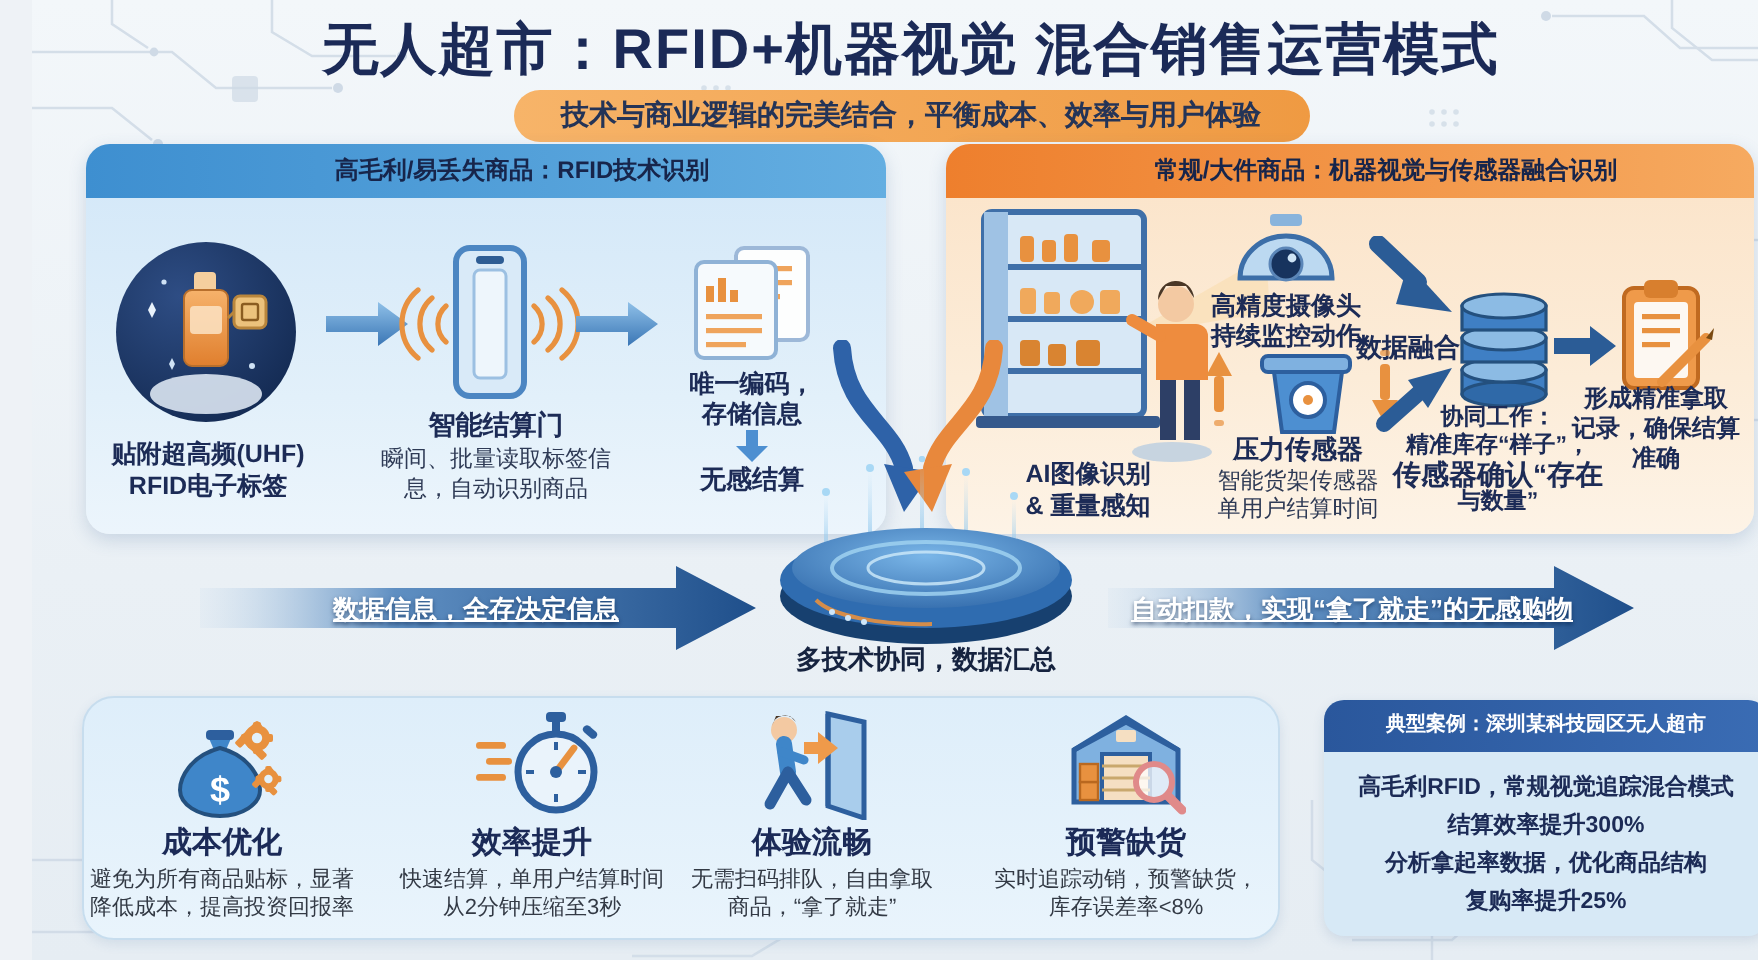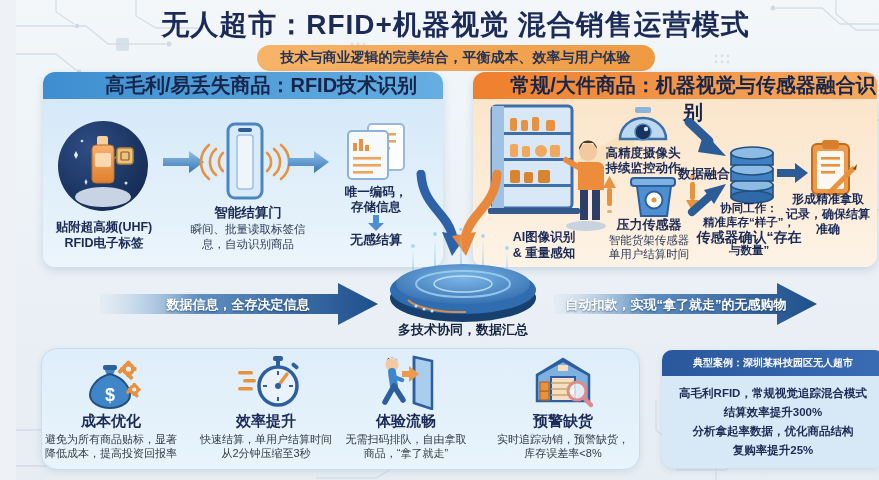--- a/index.html
+++ b/index.html
@@ -10,30 +10,30 @@
   .cap{position:absolute;transform:translateX(-50%);text-align:left;white-space:nowrap;
        font-weight:bold;color:#1c2b56;}
   .txt{position:absolute;transform:translateX(-50%);text-align:center;white-space:nowrap;
        color:#2e3a55;}
   .title{position:absolute;top:6px;left:0;right:0;text-align:center;
        font-size:28px;font-weight:900;color:#1b2a57;letter-spacing:1px;}
   .subtitle{position:absolute;top:45px;left:50%;transform:translateX(-50%);
        background:linear-gradient(90deg,#f7b469,#ef9a42);border-radius:14px;
        padding:4px 24px;font-size:14px;font-weight:bold;color:#243457;}
   .panel{position:absolute;border-radius:12px;box-shadow:0 3px 9px rgba(60,100,150,.20);}
-  .panel-hd{height:27px;line-height:27px;text-align:center;font-weight:bold;font-size:20px;
+  .panel-hd{height:27px;line-height:27px;text-align:center;font-weight:bold;font-size:12px;
        color:#17254b;border-radius:12px 12px 0 0;padding-left:36px;}
   .left-panel{left:27px;top:72px;width:400px;height:195px;
        background:linear-gradient(180deg,#d2e7f8 0%,#e2f0fa 65%,#ecf5fc 100%);}
   .left-panel .panel-hd{background:linear-gradient(90deg,#3e8fd0,#64aee1);}
   .right-panel{left:457px;top:72px;width:404px;height:195px;
        background:linear-gradient(180deg,#fbe3c8 0%,#fcecd8 60%,#fdf3e6 100%);}
   .right-panel .panel-hd{background:linear-gradient(90deg,#ee7f2d,#f6aa60);}
   .arrowtxt{position:absolute;transform:translateX(-50%);color:#fff;font-weight:bold;
-       font-size:13px;white-space:nowrap;text-shadow:0 1px 2px rgba(0,30,70,.55);}
+       font-size:13px;white-space:nowrap;text-shadow:0 1px 2px rgba(0,30,70,.55);text-decoration:underline;}
   .benefits{position:absolute;left:25px;top:348px;width:597px;height:120px;
        background:linear-gradient(180deg,#deeefa,#e9f4fc);border:1px solid #c7ddee;
        border-radius:16px;box-shadow:0 2px 6px rgba(60,100,150,.12);}
   .b-title{position:absolute;transform:translateX(-50%);font-size:15px;font-weight:bold;
        color:#1b2a57;white-space:nowrap;}
   .b-desc{position:absolute;transform:translateX(-50%);font-size:11px;color:#333a45;
        white-space:nowrap;text-align:center;}
   .case{position:absolute;left:646px;top:350px;width:222px;height:118px;border-radius:10px;
        background:#d7e9f6;box-shadow:0 2px 6px rgba(60,100,150,.15);}
   .case-hd{height:26px;line-height:26px;border-radius:10px 10px 0 0;text-align:center;

